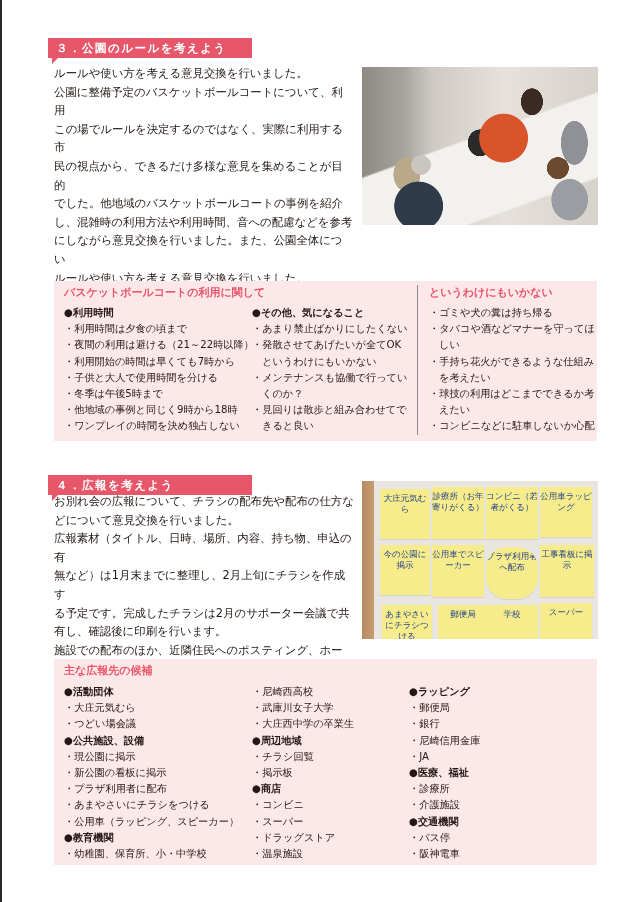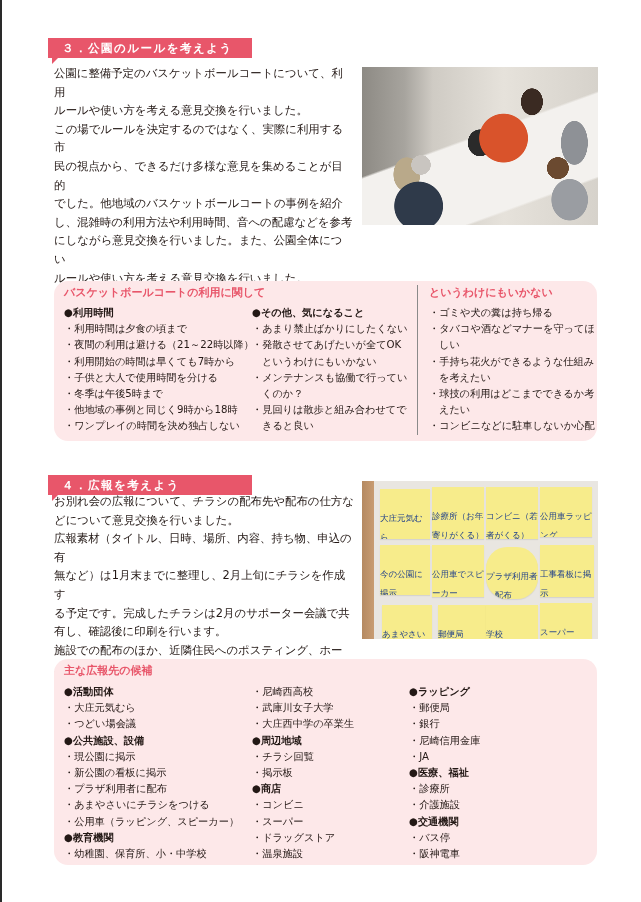--- a/index.html
+++ b/index.html
@@ -13,21 +13,21 @@
   .page { position: absolute; left: 0; top: 0; width: 641px; height: 902px; }
 
   .sec-header {
     position: absolute;
     height: 20px;
     background: #e8566a;
     color: #ffffff;
     font-weight: bold;
     font-size: 11.5px;
     line-height: 20px;
-    padding-left: 14px;
+    padding-left: 8px;
     letter-spacing: 1.5px;
   }
   .sec-header::after {
     content: "";
     position: absolute;
     left: 4px;
     bottom: -6px;
     width: 0; height: 0;
     border-left: 6px solid #e8566a;
     border-bottom: 6px solid transparent;
@@ -65,35 +65,34 @@
   .photo-stickies {
     left: 360px; top: 481px; width: 236px; height: 158px;
     background: #e9e6e1;
   }
   .sticky {
     position: absolute;
     background: #f7ec8b;
     box-shadow: 0 1px 1px rgba(0,0,0,0.08);
     color: #1f3f8a;
     font-size: 8.5px;
-    line-height: 19px;
-    text-align: left;
-    padding-top: 20px;
+    line-height: 11px;
+    text-align: center;
+    padding-top: 4px;
     font-family: "DejaVu Sans", sans-serif;
     overflow: hidden;
   }
   .photo-stickies .wood {
     position: absolute; left: 0; top: 0; bottom: 0; width: 12px;
     background: linear-gradient(90deg, #b58a62, #c89c72);
   }
 
   .pink-box {
     position: absolute;
     background: #fde8e9;
-    border-radius: 14px;
   }
   .box-title {
     position: absolute;
     color: #e8566a;
     font-weight: bold;
     font-size: 11px;
     line-height: 16px;
   }
   .list {
     position: absolute;
@@ -112,22 +111,22 @@
   }
 </style>
 </head>
 <body>
 
 <div class="page">
 
   <div class="sec-header" style="left:46px; top:38px; width:204px;">３．公園のルールを考えよう</div>
 
   <div class="body-text" style="left:52px; top:64px; width:300px;">
+    <p>ルールや使い方を考える意見交換を行いました。</p>
     <p>公園に整備予定のバスケットボールコートについて、利用</p>
-    <p>ルールや使い方を考える意見交換を行いました。</p>
     <p>この場でルールを決定するのではなく、実際に利用する市</p>
     <p>民の視点から、できるだけ多様な意見を集めることが目的</p>
     <p>でした。他地域のバスケットボールコートの事例を紹介</p>
     <p>し、混雑時の利用方法や利用時間、音への配慮などを参考</p>
     <p>にしながら意見交換を行いました。また、公園全体につい</p>
     <p>ルールや使い方を考える意見交換を行いました。</p>
     <p>今回の意見を参考に、さらに検討を重ね、実際に運用しな</p>
     <p>がら必要に応じて見直しを行い、安心して使い続けられる</p>
     <p>仕組みを検討していく予定です。</p>
   </div>

